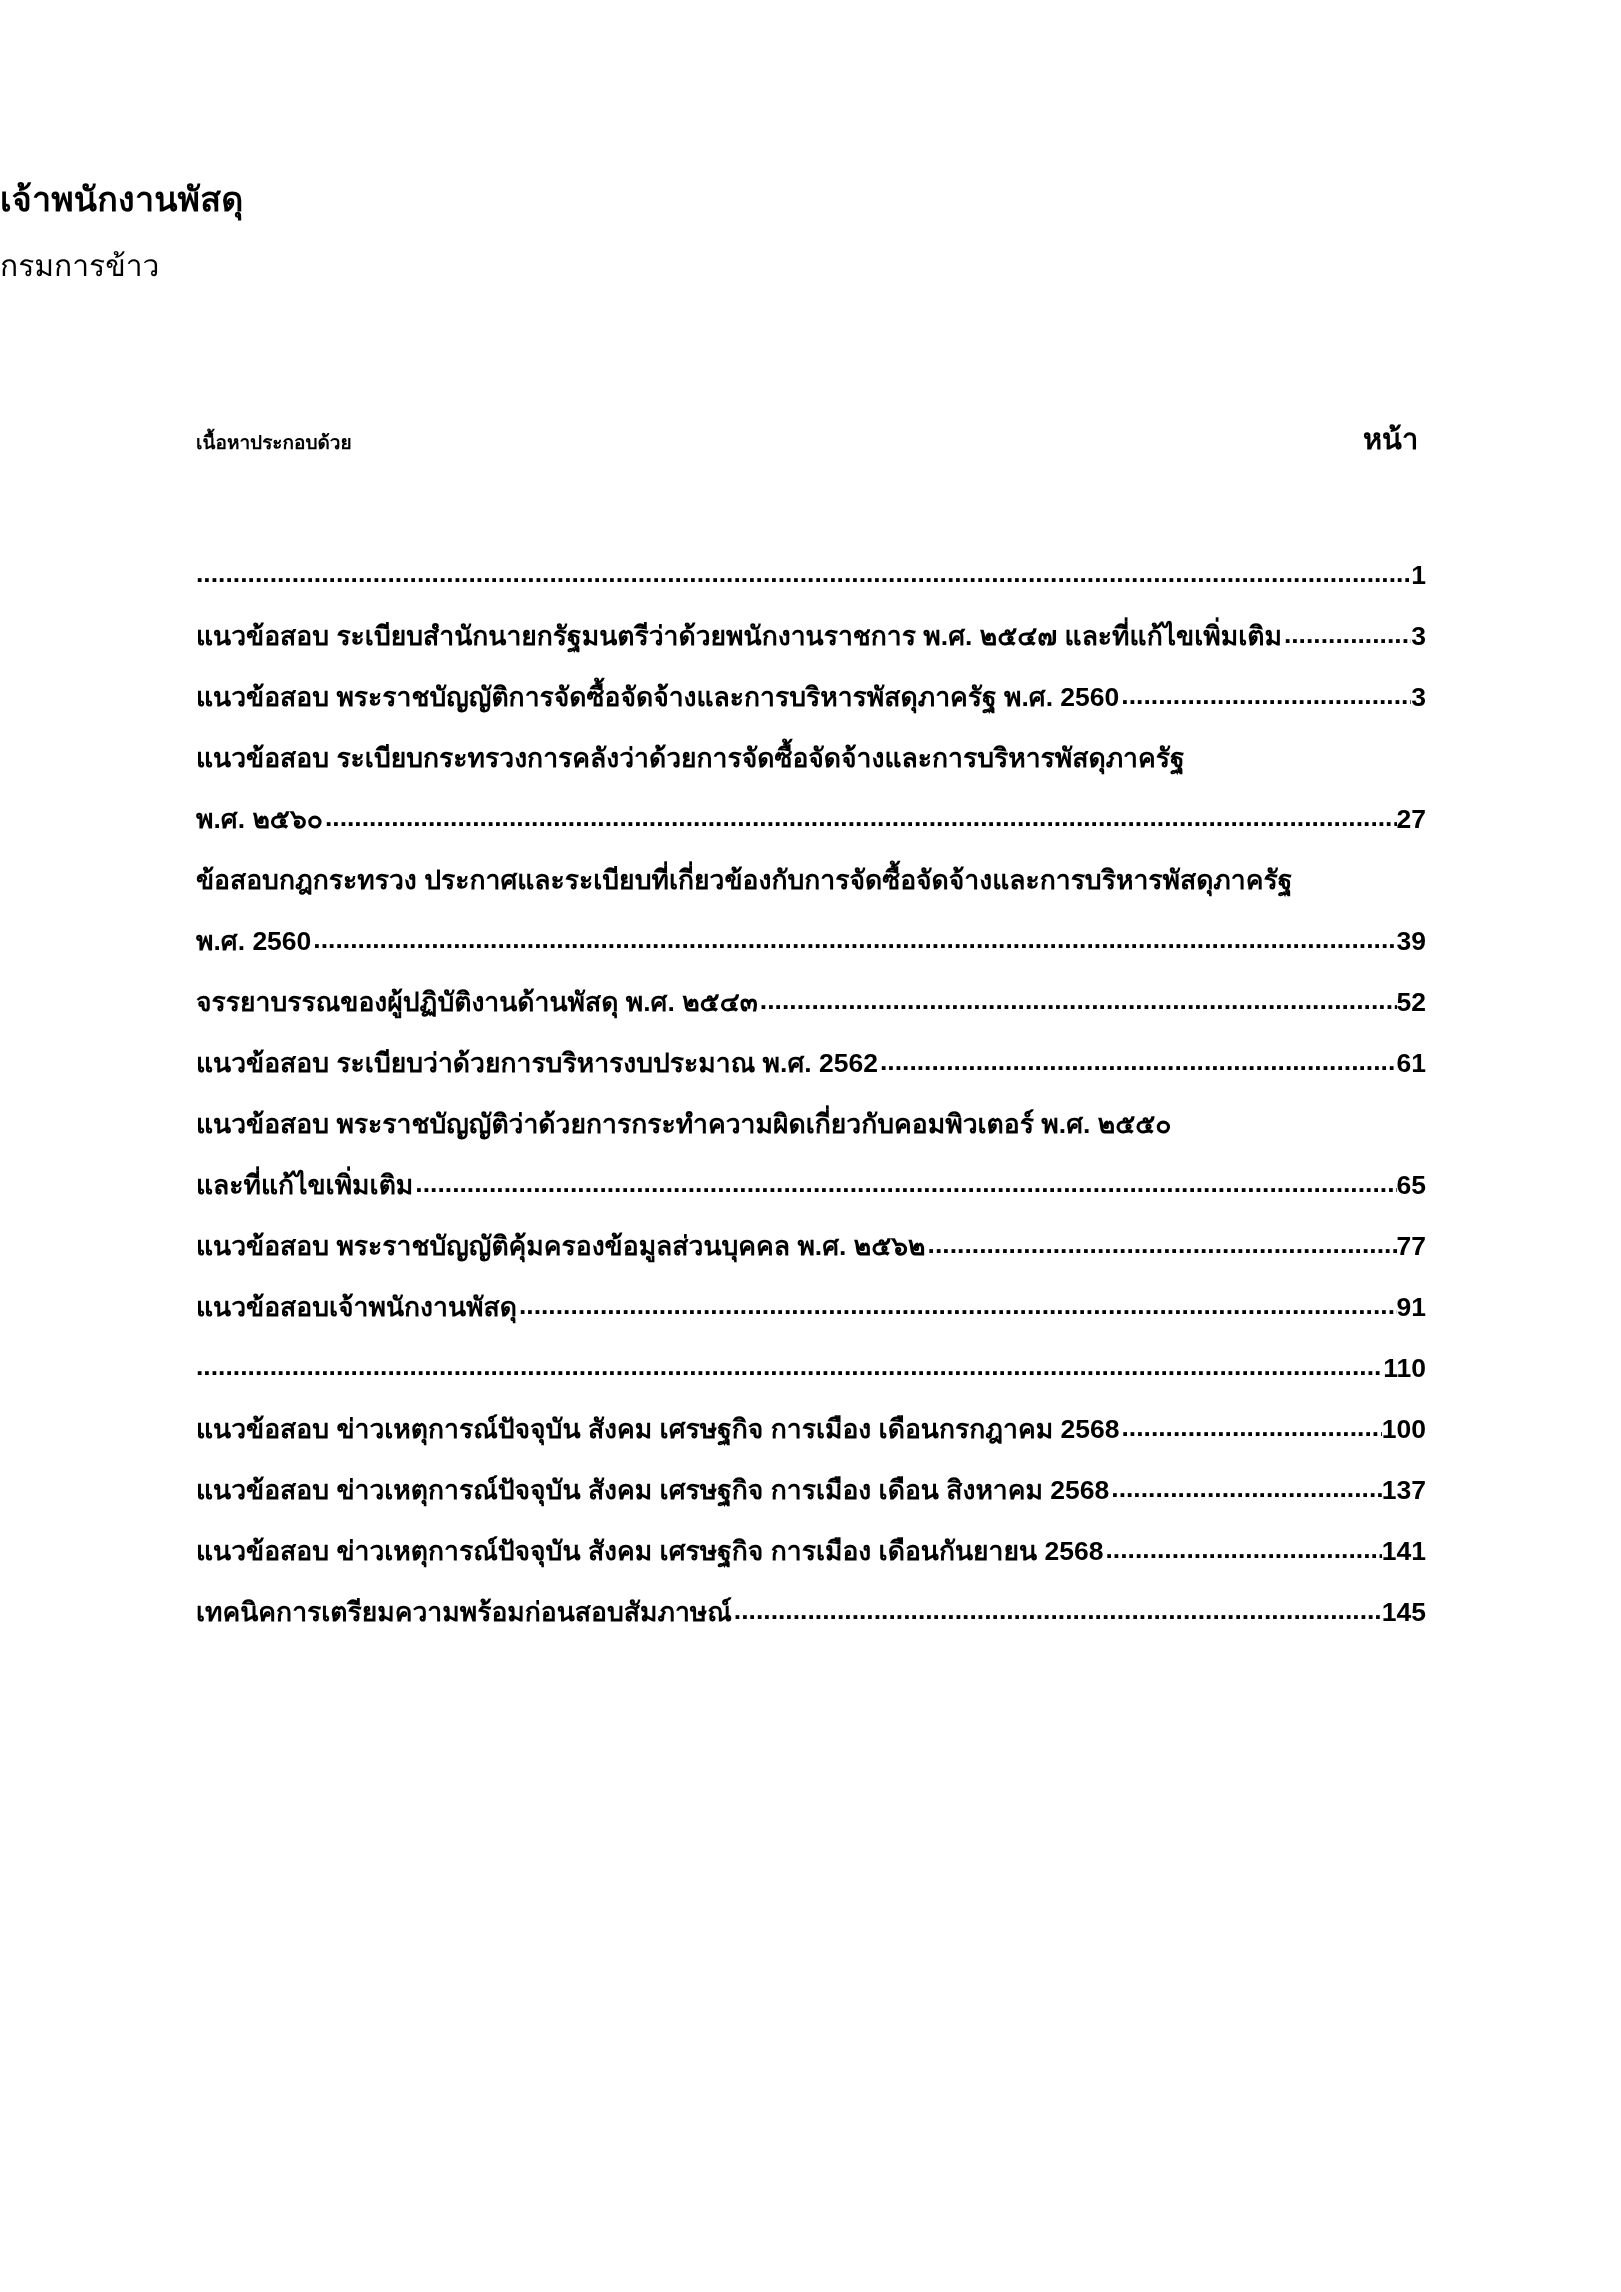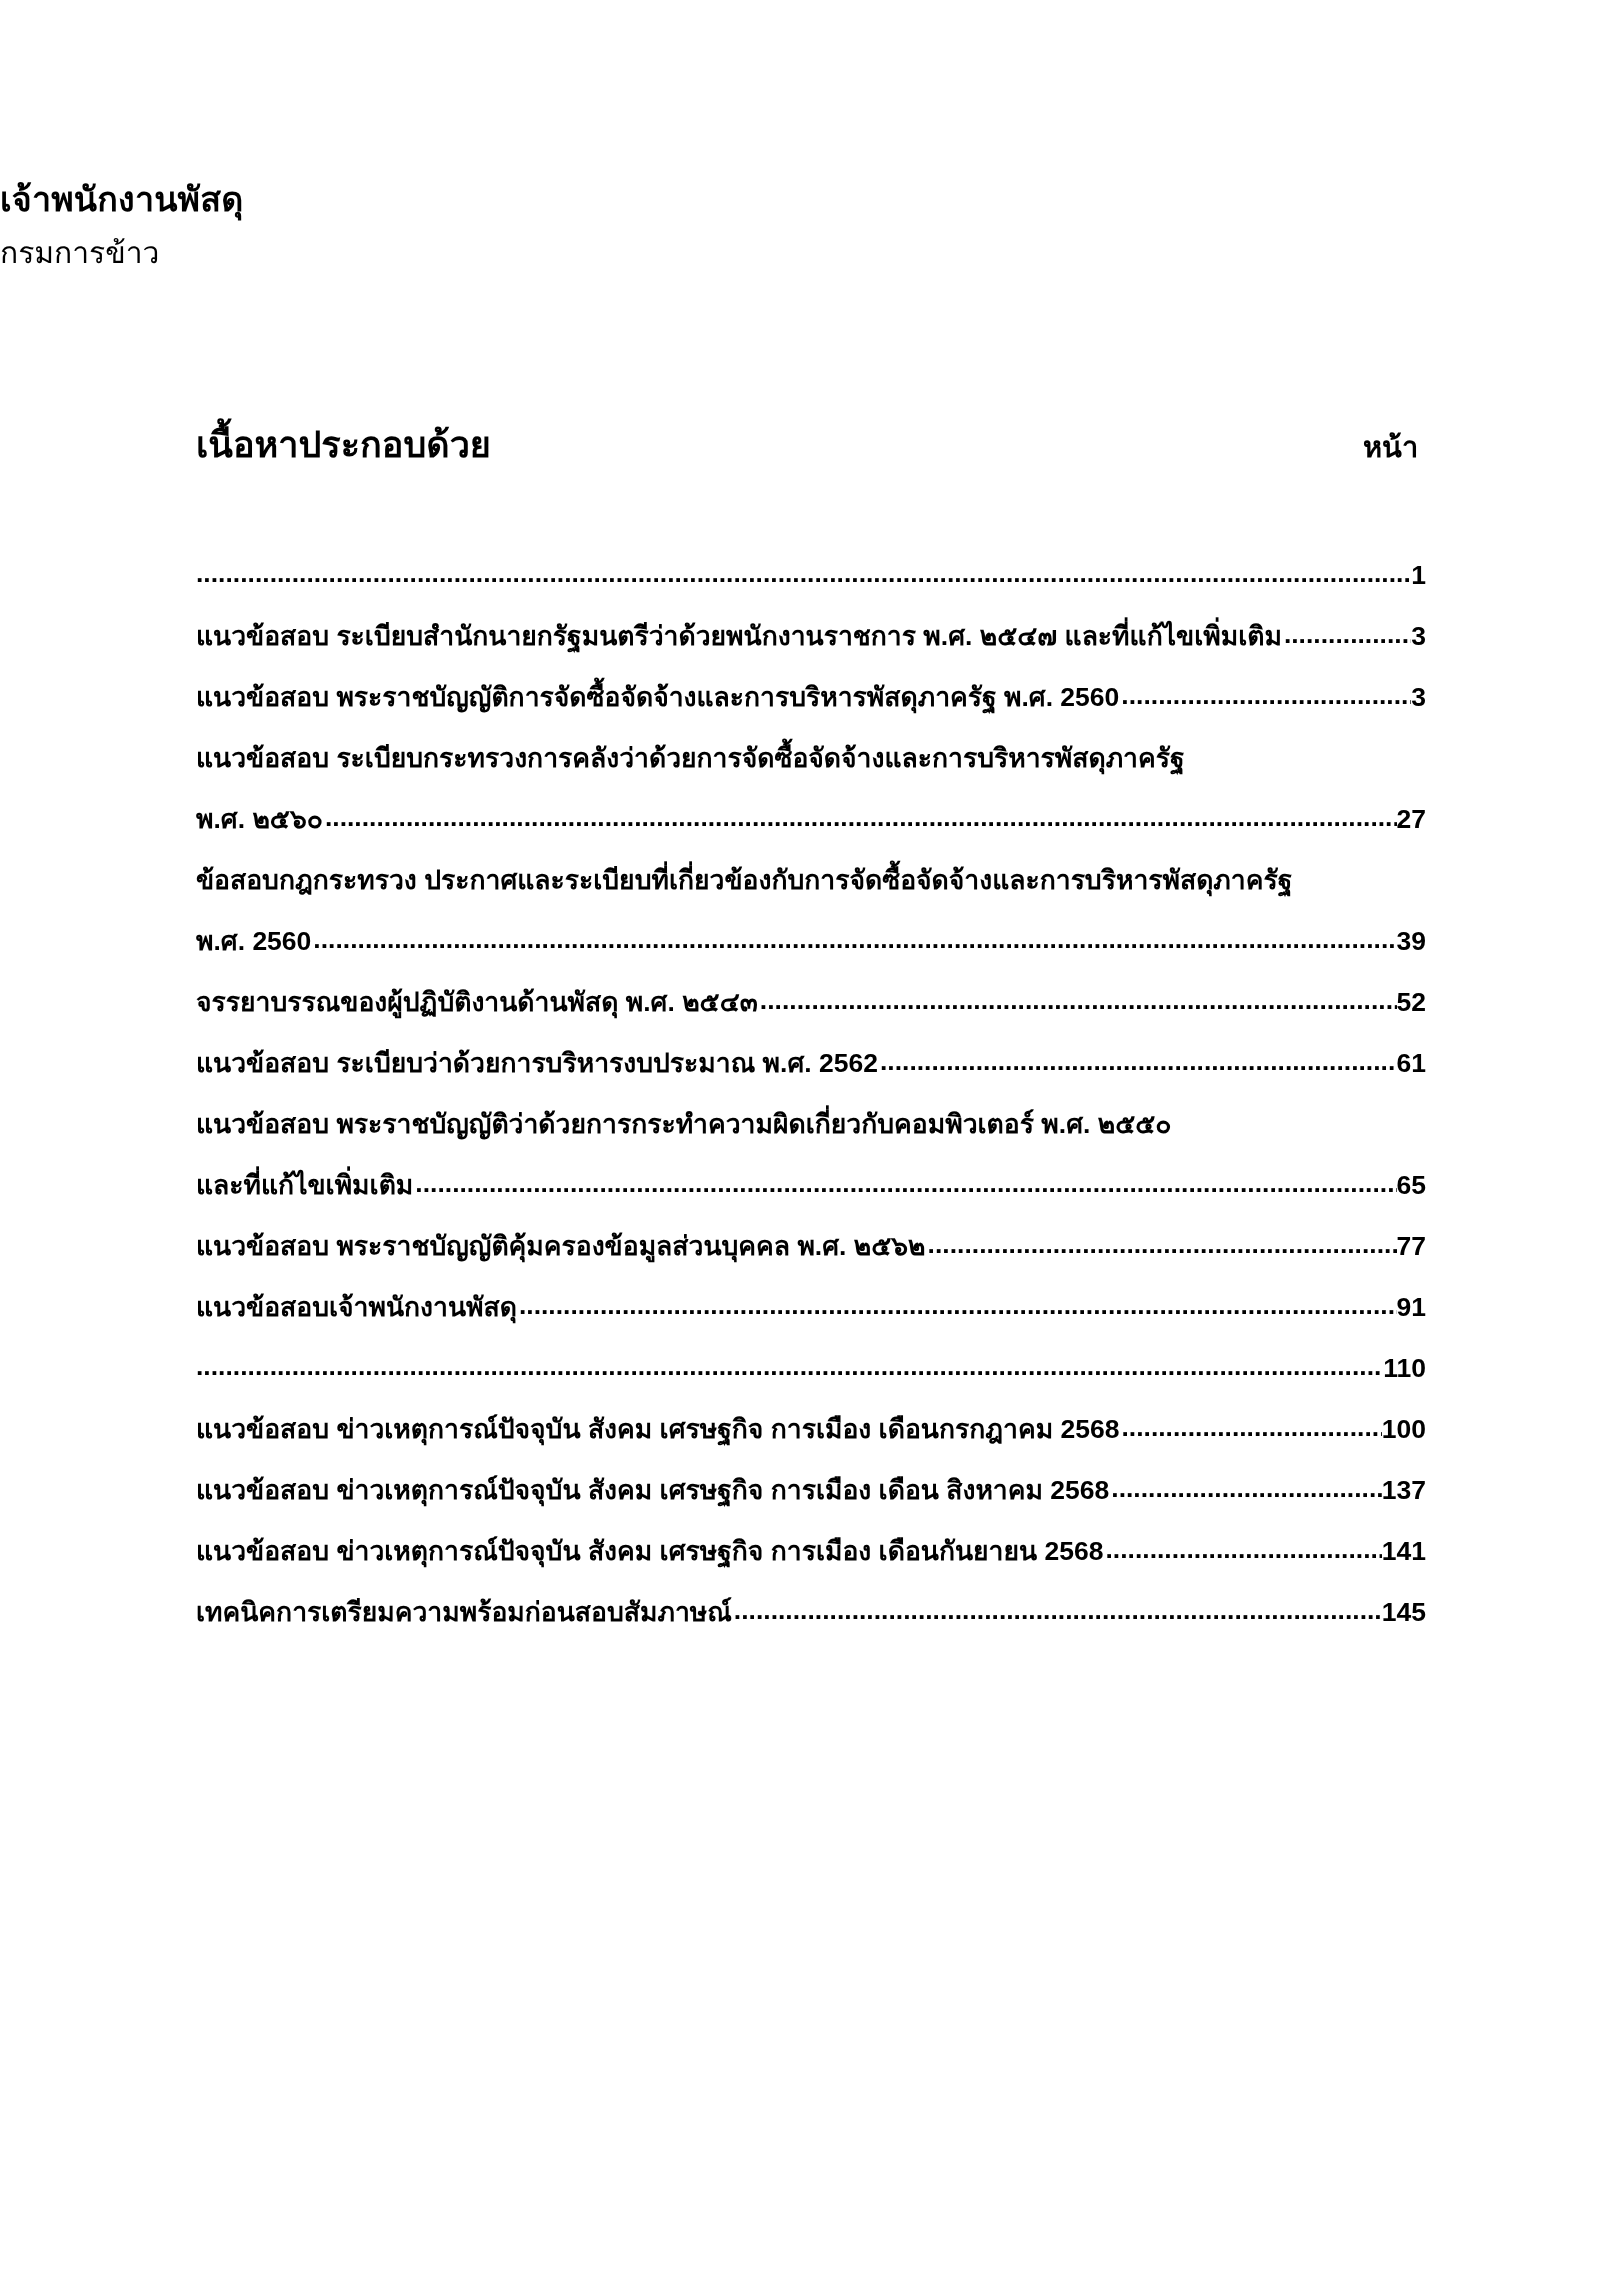--- a/index.html
+++ b/index.html
@@ -31,35 +31,35 @@
   .doc-title {
     font-size: 34px;
     font-weight: 700;
     line-height: 1.0;
     letter-spacing: 0.2px;
   }
   .doc-subtitle {
     font-size: 30px;
     font-weight: 400;
     line-height: 1.0;
-    margin-top: 22px;
+    margin-top: 35px;
   }
 
   
   .col-headers {
     position: absolute;
     top: 416px;
     left: 196px;
     width: 1230px;
     display: flex;
     justify-content: space-between;
     align-items: baseline;
   }
   .col-head-left {
-    font-size: 36px;
+    font-size: 19px;
     font-weight: 700;
   }
   .col-head-right {
     font-size: 29px;
     font-weight: 700;
     padding-right: 7.8px;
   }
 
   
   .toc {

